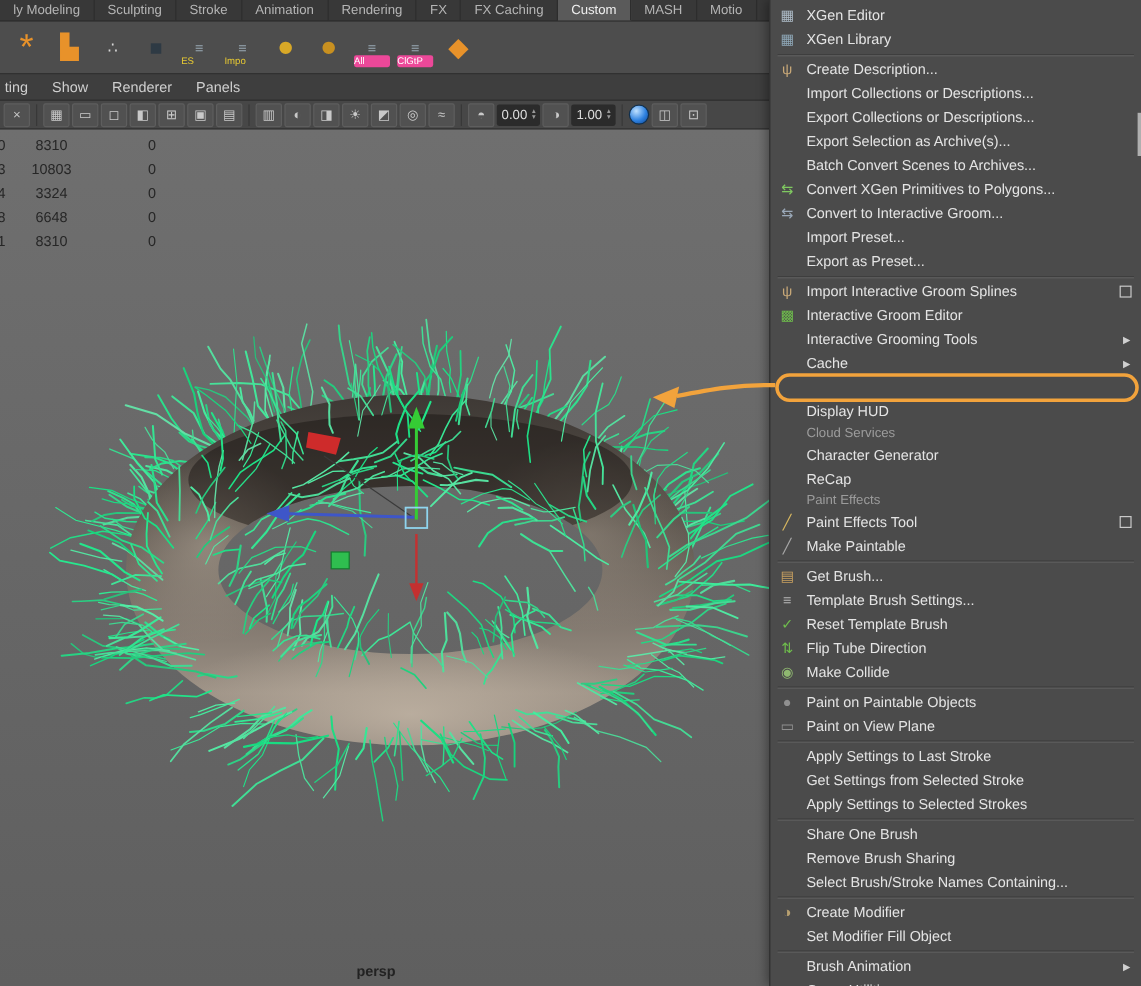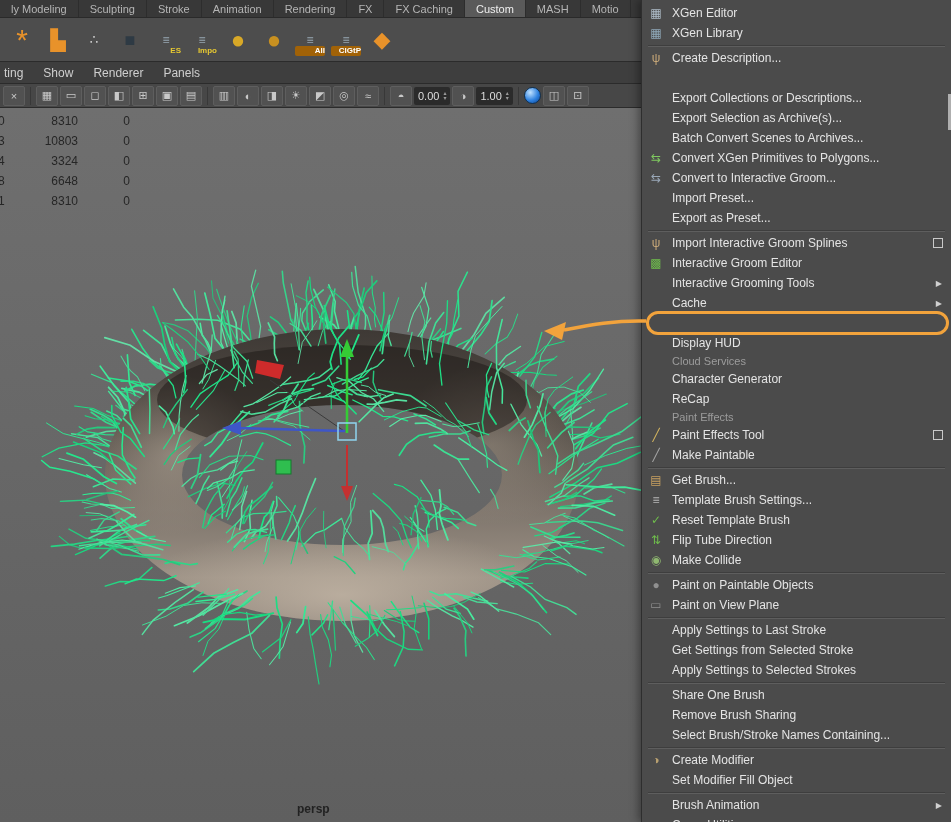--- a/index.html
+++ b/index.html
@@ -9,40 +9,40 @@
 
   
   .tab-bar{height:18px;background:#383838;display:flex;align-items:stretch;border-bottom:1px solid #2a2a2a}
   .tab{padding:0 11px;font-size:11px;color:#b5b5b5;border-right:1px solid #2d2d2d;display:flex;align-items:center;white-space:nowrap;cursor:default}
   .tab.active{background:var(--active-tab,#5a5a5a);color:#efefef}
 
   
   .shelf{height:44px;background:#4d4d4d;display:flex;align-items:center;gap:4px;padding:2px 6px;border-bottom:1px solid #2b2b2b}
   .shelf-btn{width:32px;height:34px;border-radius:3px;display:flex;align-items:center;justify-content:center;position:relative}
   .shelf-glyph{line-height:1}
-  .shelf-tag{position:absolute;left:1px;right:1px;bottom:1px;font-size:8px;text-align:right;color:#e6c832;font-weight:bold;line-height:10px}
-  .shelf-tag.red{background:#a16207;color:#fff;border-radius:2px}
+  .shelf-tag{position:absolute;left:1px;right:1px;bottom:1px;font-size:8px;text-align:left;color:#e6c832;font-weight:normal;line-height:10px}
+  .shelf-tag.red{background:#ec4899;color:#fff;border-radius:2px}
 
   
   .panel-menubar{width:641px;height:22px;background:#3e3e3e;display:flex;align-items:center;gap:20px;padding:0 4px;font-size:12px;color:#cfcfcf;border-bottom:1px solid #2b2b2b}
   .pm-item{cursor:default;white-space:nowrap}
   .panel-toolbar{width:641px;height:24px;background:#474747;display:flex;align-items:center;gap:2px;padding:0 3px;border-bottom:1px solid #2b2b2b}
   .tool-btn{width:22px;height:20px;background:#515151;border:1px solid #5e5e5e;border-radius:2px;color:#c9c9c9;font-size:11px;display:flex;align-items:center;justify-content:center}
   .tsep{width:1px;height:18px;background:#383838;margin:0 3px}
   .tool-field{height:18px;background:#2b2b2b;color:#ddd;font-size:11px;display:flex;align-items:center;padding:0 4px;border-radius:2px;gap:4px}
   .spn{display:flex;flex-direction:column;font-size:6px;line-height:5px;color:#9a9a9a}
   .sphere{width:17px;height:17px;border-radius:50%;border:1px solid #10304f;background:radial-gradient(circle at 35% 30%,#bfe1ff,#2f82e0 55%,#0a3f8e)}
 
   
   .viewport{position:relative;width:641px;height:714px;background:linear-gradient(var(--viewport-top,#6f6f6f),var(--viewport-bottom,#5f5f5f));overflow:hidden}
   #vp{position:absolute;inset:0}
   .hud{position:absolute;top:3px;left:0;color:#262626;font-size:12px;line-height:20px}
   .hud-row{display:flex}
   .hud-c1{width:10px;margin-left:-2px;text-align:left}
-  .hud-c2{width:70px;text-align:right}
+  .hud-c2{width:70px;text-align:center}
   .hud-c3{width:52px;text-align:right}
   .persp{position:absolute;bottom:6px;left:297px;font-size:12px;font-weight:bold;color:#222}
 
   
   .menu{position:absolute;top:0;right:0;width:310px;height:822px;background:var(--menu-bg,#4b4b4b);border-left:1px solid #2e2e2e;z-index:40;padding-top:3px;overflow:hidden;box-shadow:-3px 0 8px rgba(0,0,0,.35)}
   .menu-item{height:20px;display:flex;align-items:center;padding:0 8px 0 4px;color:var(--menu-text,#e4e4e4);font-size:12px;gap:6px;position:relative;white-space:nowrap}
   .menu-icon{width:20px;height:16px;display:flex;align-items:center;justify-content:center;font-size:12px;flex:none}
   .menu-label{flex:1;overflow:hidden}
   .submenu-arrow{color:#d0d0d0;font-size:8px;margin-right:1px}
   .option-box{width:10px;height:10px;border:1px solid #c9c9c9;flex:none}
@@ -730,20 +730,21 @@
         <span class="menu-icon" style="color: rgb(143, 168, 184);">▦</span>
         <span class="menu-label">XGen Library</span>
       </div>
       <div class="menu-sep"></div>
       <div class="menu-item">
         <span class="menu-icon" style="color: rgb(200, 168, 120);">ψ</span>
         <span class="menu-label">Create Description...</span>
       </div>
       <div class="menu-item">
         <span class="menu-icon"></span>
+        <span class="menu-label">Import Collections or Descriptions...</span>
       </div>
       <div class="menu-item">
         <span class="menu-icon"></span>
         <span class="menu-label">Export Collections or Descriptions...</span>
       </div>
       <div class="menu-item">
         <span class="menu-icon"></span>
         <span class="menu-label">Export Selection as Archive(s)...</span>
       </div>
       <div class="menu-item">

